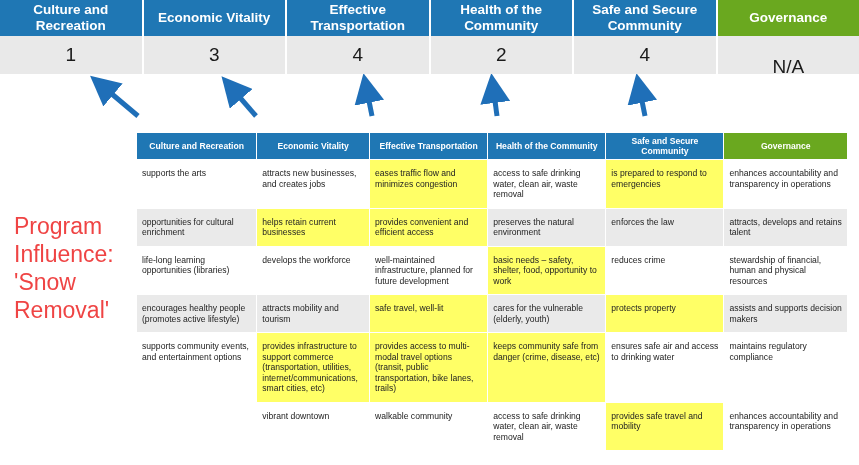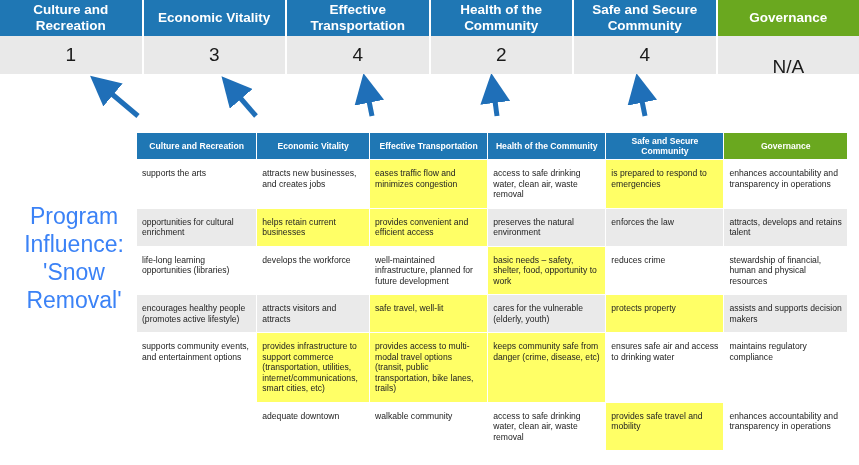--- a/index.html
+++ b/index.html
@@ -70,26 +70,25 @@
     left: 0;
     top: 74px;
     width: 859px;
     height: 60px;
   }
 
   
   .caption {
     position: absolute;
     left: 14px;
-    top: 202px;
+    top: 212px;
     width: 120px;
     font-size: 23px;
-    color: #3b82f6;
+    color: #ef4444;
     line-height: 1.22;
-    text-align: center;
   }
 
   
   .matrix {
     position: absolute;
     left: 136px;
     top: 132px;
     width: 712px;
     border-collapse: collapse;
     table-layout: fixed;
@@ -204,36 +203,36 @@
     <tr>
       <td>life-long learning opportunities (libraries)</td>
       <td>develops the workforce</td>
       <td>well-maintained infrastructure, planned for future development</td>
       <td class="hl">basic needs – safety, shelter, food, opportunity to work</td>
       <td>reduces crime</td>
       <td>stewardship of financial, human and physical resources</td>
     </tr>
     <tr class="alt">
       <td>encourages healthy people (promotes active lifestyle)</td>
-      <td>attracts visitors and attracts</td>
+      <td>attracts mobility and tourism</td>
       <td class="hl">safe travel, well-lit</td>
       <td>cares for the vulnerable (elderly, youth)</td>
       <td class="hl">protects property</td>
       <td>assists and supports decision makers</td>
     </tr>
     <tr>
       <td>supports community events, and entertainment options</td>
       <td class="hl">provides infrastructure to support commerce (transportation, utilities, internet/communications, smart cities, etc)</td>
       <td class="hl">provides access to multi-modal travel options (transit, public transportation, bike lanes, trails)</td>
       <td class="hl">keeps community safe from danger (crime, disease, etc)</td>
       <td>ensures safe air and access to drinking water</td>
       <td>maintains regulatory compliance</td>
     </tr>
     <tr>
       <td class="empty"></td>
-      <td>adequate downtown</td>
+      <td>vibrant downtown</td>
       <td>walkable community</td>
       <td>access to safe drinking water, clean air, waste removal</td>
       <td class="hl">provides safe travel and mobility</td>
       <td>enhances accountability and transparency in operations</td>
     </tr>
   </tbody>
 </table>
 
 </body></html>

